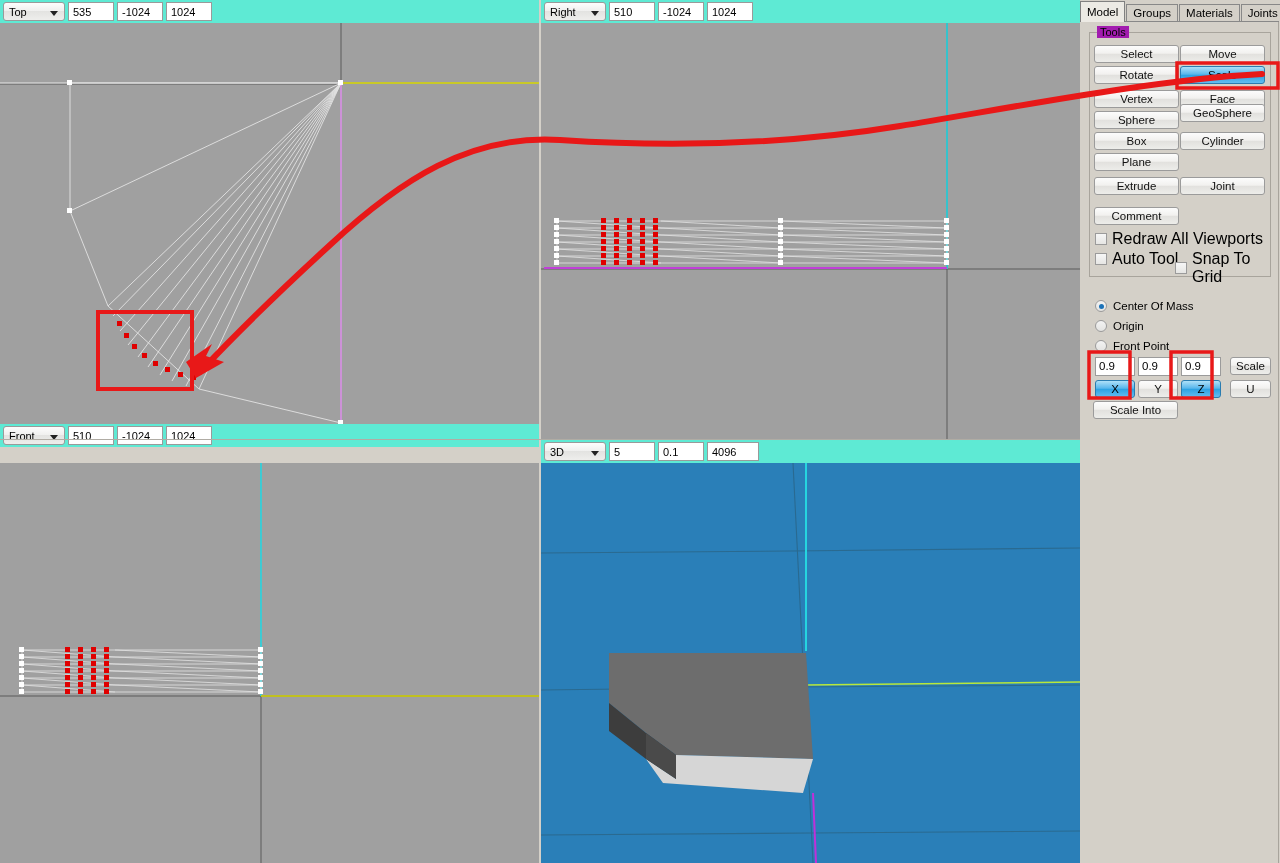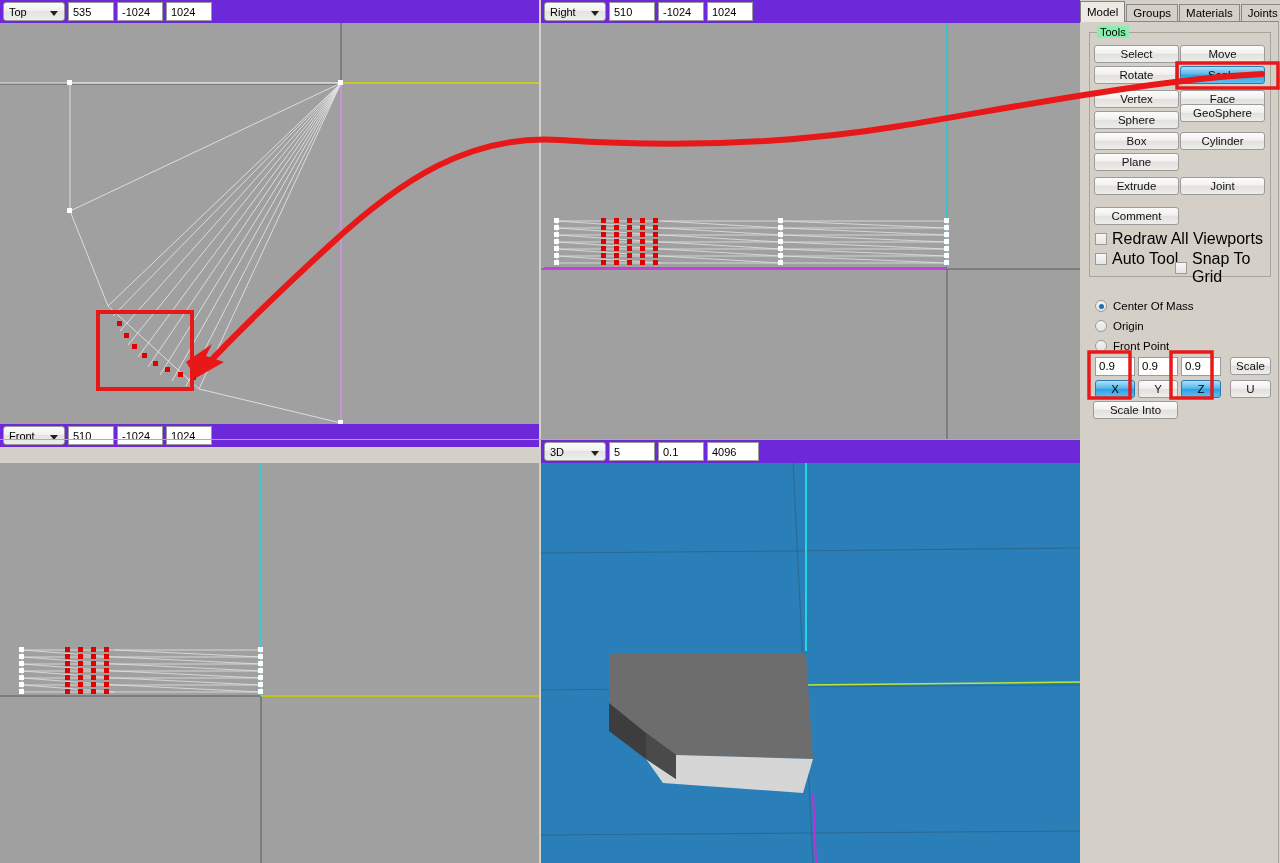--- a/index.html
+++ b/index.html
@@ -24,21 +24,21 @@
     background: #d4d0c8;
   }
   .vp {
     position: absolute;
     background: #a0a0a0;
     overflow: hidden;
   }
   .vp-toolbar {
     position: absolute;
     height: 23px;
-    background: #6d28d9;
+    background: #5eead4;
     display: flex;
     align-items: center;
     padding-left: 3px;
     box-sizing: border-box;
     gap: 3px;
   }
   .combo {
     position: relative;
     width: 62px;
     height: 19px;
@@ -120,21 +120,21 @@
   }
 
   .group {
     position: absolute;
     border: 1px solid #a8a49c;
     box-sizing: border-box;
   }
   .group > .legend {
     position: absolute;
     top: -7px; left: 7px;
-    background: #86efac;
+    background: #a21caf;
     padding: 0 3px;
     font-size: 11px;
     color: #000;
   }
 
   .btn {
     position: absolute;
     background: linear-gradient(to bottom,#fcfcfc 0%,#f2f1ef 45%,#e2e1de 52%,#ededea 100%);
     border: 1px solid #9b9b9b;
     border-radius: 3px;

